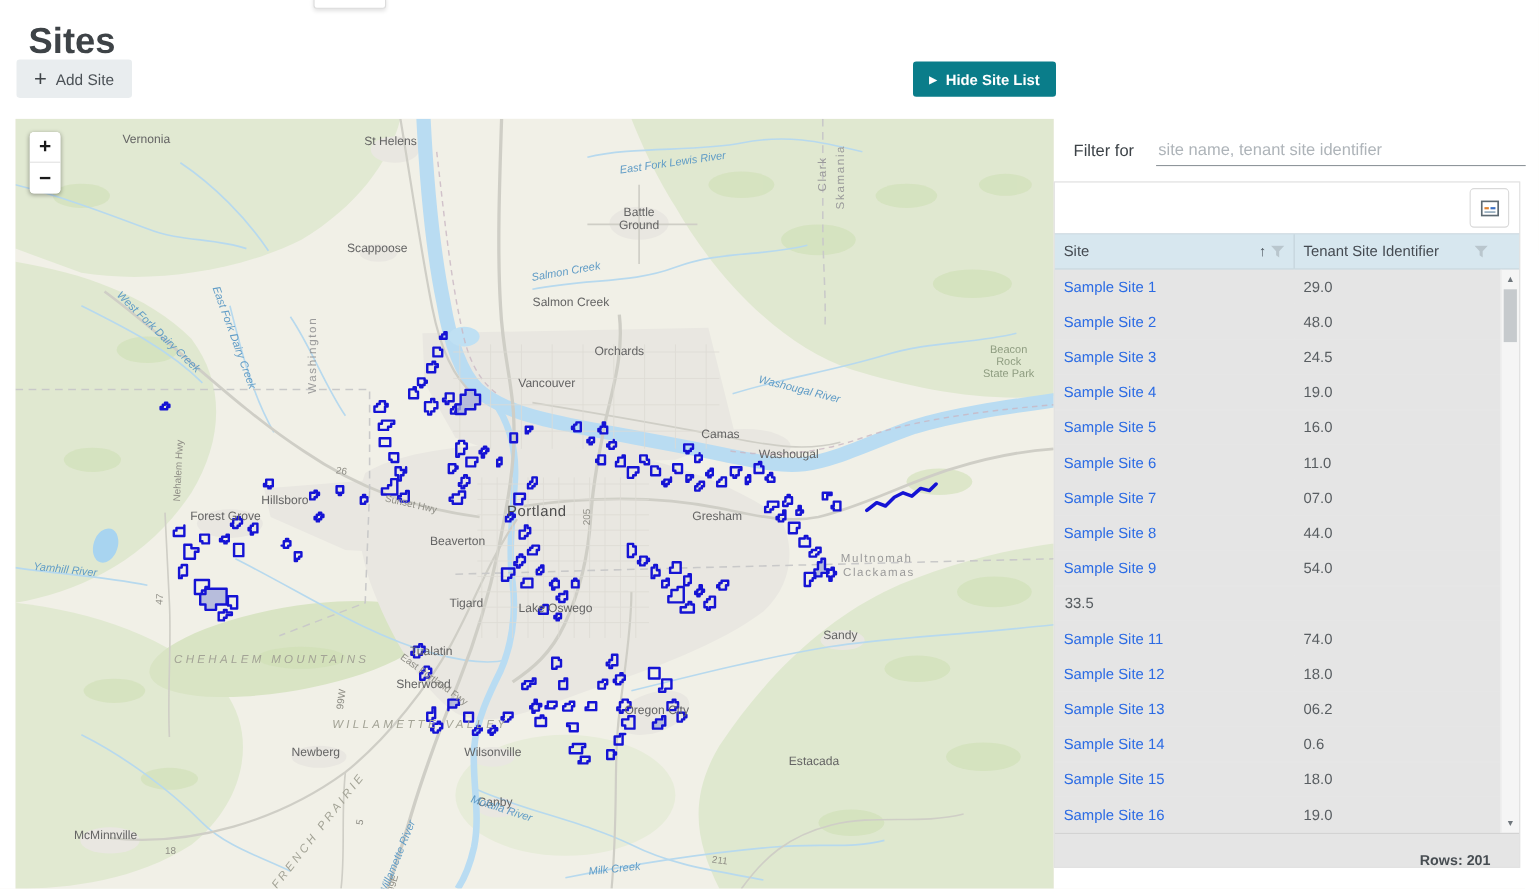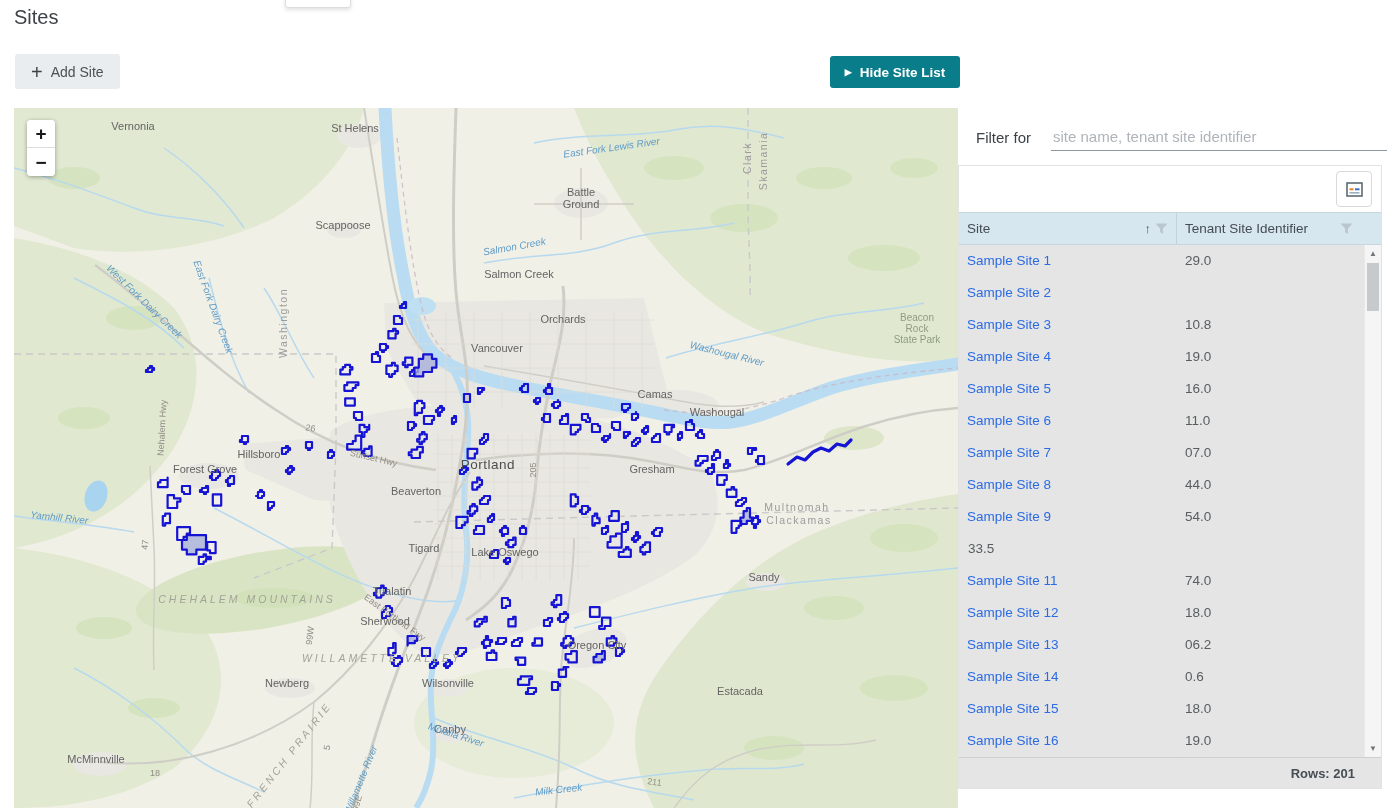--- a/index.html
+++ b/index.html
@@ -2,21 +2,21 @@
 <html><head>
 <meta charset="utf-8">
 <style>
   html,body{margin:0;padding:0}
   body{width:1399px;height:808px;position:relative;overflow:hidden;background:#fff;
        font-family:"Liberation Sans",sans-serif;color:#3f4448}
 
   .cutoff{position:absolute;left:285px;top:-4px;width:64px;height:10px;background:#fff;
           border:1px solid #dcdcdc;border-radius:0 0 3px 3px;box-shadow:0 2px 4px rgba(0,0,0,.12)}
 
-  .title{position:absolute;left:14px;top:6px;margin:0;font-size:20px;font-weight:normal;color:#3e4347}
+  .title{position:absolute;left:14px;top:6px;margin:12px;font-size:33px;font-weight:bold;color:#3e4347}
 
   .btn-add{position:absolute;left:15px;top:54px;height:35px;padding:0 16px;background:#e9edef;
            border:none;border-radius:3px;font-size:14px;color:#4b5156;display:flex;align-items:center;
            gap:8px;cursor:pointer;font-family:inherit}
   .btn-add .plus{font-size:20px;font-weight:400;color:#3f4448;line-height:0.9}
 
   .btn-hide{position:absolute;left:830px;top:56px;width:130px;height:32px;background:#0a7d8a;border:none;
             border-radius:3px;color:#fff;font-size:13.5px;font-weight:bold;display:flex;align-items:center;
             justify-content:center;gap:8px;cursor:pointer;font-family:inherit}
   .btn-hide .tri{font-size:9px;line-height:1;color:#fff}
@@ -68,21 +68,21 @@
   .gc.tenant{width:188px;border-left:1px solid #e6e6e6;color:#585d61}
 
   .scrollbar{position:absolute;right:0;top:0;width:17px;height:512px;background:#f5f5f5;
              border-left:1px solid #e9e9e9;box-sizing:border-box}
   .sb-arrow{position:absolute;left:0;width:16px;height:17px;display:flex;align-items:center;
             justify-content:center;color:#6f767c;font-size:8px;cursor:pointer}
   .sb-arrow.up{top:0}
   .sb-arrow.down{bottom:0}
   .sb-thumb{position:absolute;left:2px;top:18px;width:12px;height:48px;background:#c6cacd;cursor:pointer}
 
-  .grid-footer{height:32px;border-top:1px solid #cfcfcf;display:flex;align-items:center;
+  .grid-footer{height:32px;border-top:1px solid #cfcfcf;display:flex;align-items:flex-end;
                justify-content:flex-end;padding-right:26px;font-size:13px;font-weight:bold;color:#474d52;box-sizing:border-box}
 </style>
 </head>
 <body>
 
 <div class="cutoff"></div>
 
 <h1 class="title">Sites</h1>
 
 <button class="btn-add">
@@ -467,24 +467,25 @@
     </div>
   </div>
   <div class="grid-body">
     <div id="rows">
         <div class="grid-row">
           <div class="gc site">Sample Site 1</div>
           <div class="gc tenant">29.0</div>
         </div>
         <div class="grid-row">
           <div class="gc site">Sample Site 2</div>
+          <div class="gc tenant">48.0</div>
         </div>
         <div class="grid-row">
           <div class="gc site">Sample Site 3</div>
-          <div class="gc tenant">10.8</div>
+          <div class="gc tenant">24.5</div>
         </div>
         <div class="grid-row">
           <div class="gc site">Sample Site 4</div>
           <div class="gc tenant">19.0</div>
         </div>
         <div class="grid-row">
           <div class="gc site">Sample Site 5</div>
           <div class="gc tenant">16.0</div>
         </div>
         <div class="grid-row">

